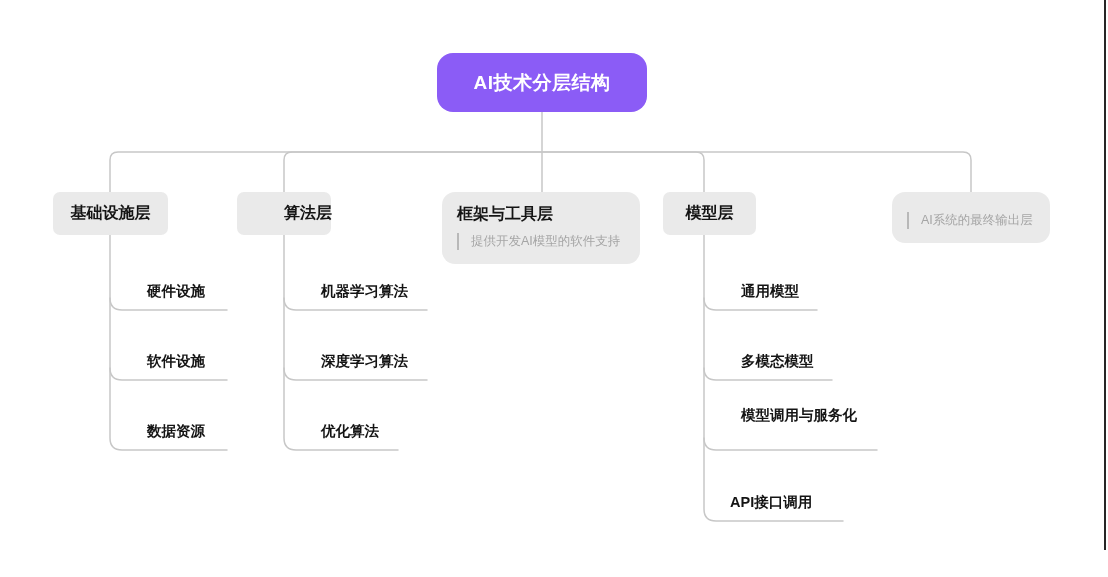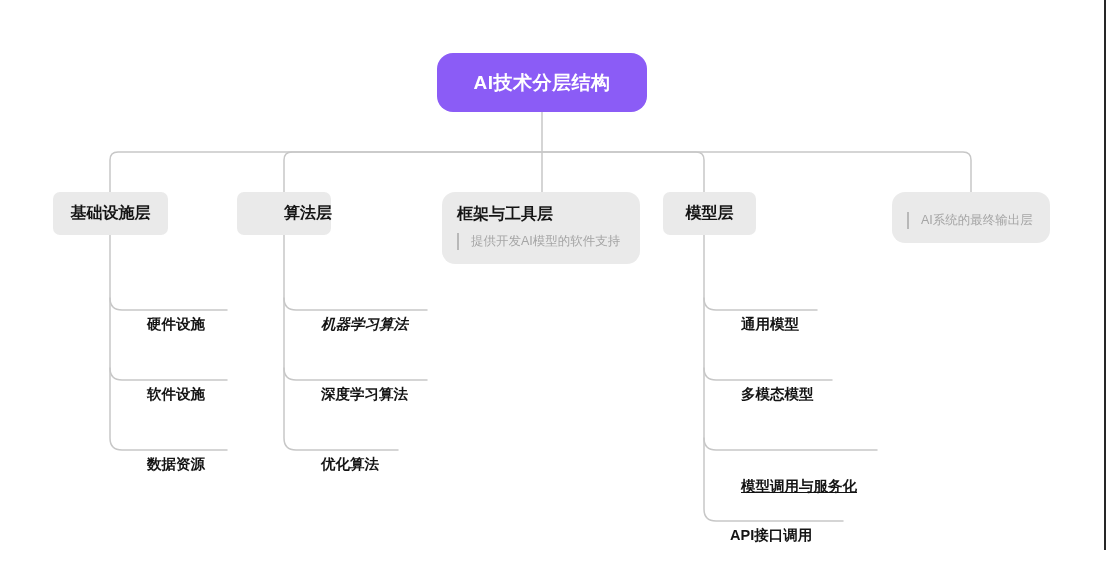--- a/index.html
+++ b/index.html
@@ -27,21 +27,21 @@
   .branch-title{font-size:16px;font-weight:bold;white-space:nowrap;}
   .branch-with-note{
     padding:12px 15px 14px 15px;border-radius:13px;
   }
   .note-row{display:flex;align-items:center;gap:12px;margin-top:8px;}
   .note-bar{width:2px;height:17px;background:#b8b8b8;flex:0 0 auto;}
   .note-text{font-size:12.5px;color:#a5a5a5;white-space:nowrap;}
   .subtopic{
     position:absolute;z-index:2;
     font-size:14.5px;font-weight:bold;color:#141414;
-    line-height:19px;white-space:nowrap;margin-top:33px;
+    line-height:19px;white-space:nowrap;
   }
   .edge-line{
     position:absolute;left:1104px;top:0;width:1.5px;height:550px;
     background:#262626;z-index:3;
   }
 </style>
 </head>
 <body>
 
 <div class="canvas">
@@ -68,36 +68,36 @@
   <div id="branches">
       <div class="node branch-node branch-simple" style="left: 53px; width: 115px;">
         <div class="branch-title">基础设施层</div>
       </div>
       <div class="subtopic" style="left: 147px; top: 282px;">硬件设施</div>
       <div class="subtopic" style="left: 147px; top: 352px;">软件设施</div>
       <div class="subtopic" style="left: 147px; top: 422px;">数据资源</div>
       <div class="node branch-node branch-simple" style="left: 237px; width: 94px; padding-left: 48px;">
         <div class="branch-title">算法层</div>
       </div>
-      <div class="subtopic" style="left: 321px; top: 282px; font-style: italic;">机器学习算法</div>
+      <div class="subtopic" style="left: 321px; top: 282px;">机器学习算法</div>
       <div class="subtopic" style="left: 321px; top: 352px;">深度学习算法</div>
       <div class="subtopic" style="left: 321px; top: 422px; text-align: right;">优化算法</div>
       <div class="node branch-node branch-with-note" style="left: 442px; width: 198px;">
         <div class="branch-title">框架与工具层</div>
         <div class="note-row">
           <div class="note-bar"></div>
           <div class="note-text">提供开发AI模型的软件支持</div>
         </div>
       </div>
       <div class="node branch-node branch-simple" style="left: 663px; width: 93px;">
         <div class="branch-title">模型层</div>
       </div>
       <div class="subtopic" style="left: 741px; top: 282px; text-align: right;">通用模型</div>
       <div class="subtopic" style="left: 741px; top: 352px;">多模态模型</div>
-      <div class="subtopic" style="left: 741px; top: 444px; text-decoration: underline;">模型调用与服务化</div>
+      <div class="subtopic" style="left: 741px; top: 406px;">模型调用与服务化</div>
       <div class="subtopic" style="left: 730px; top: 493px;">API接口调用</div>
       <div class="node branch-node branch-with-note" style="left: 892px; width: 158px;">
         <div class="note-row">
           <div class="note-bar"></div>
           <div class="note-text">AI系统的最终输出层</div>
         </div>
       </div>
     </div>
 
   <div class="edge-line"></div>

